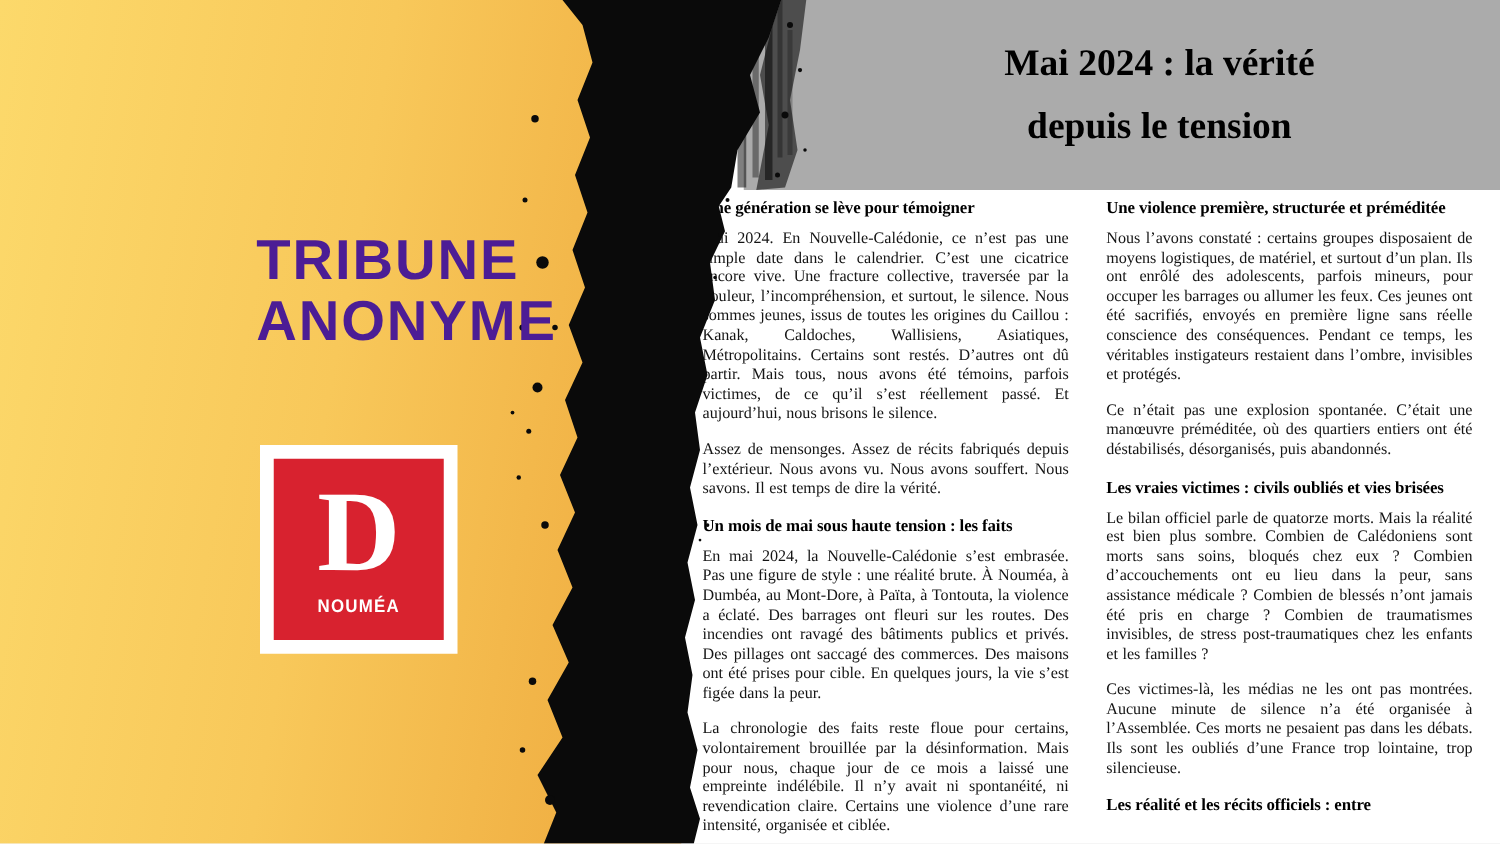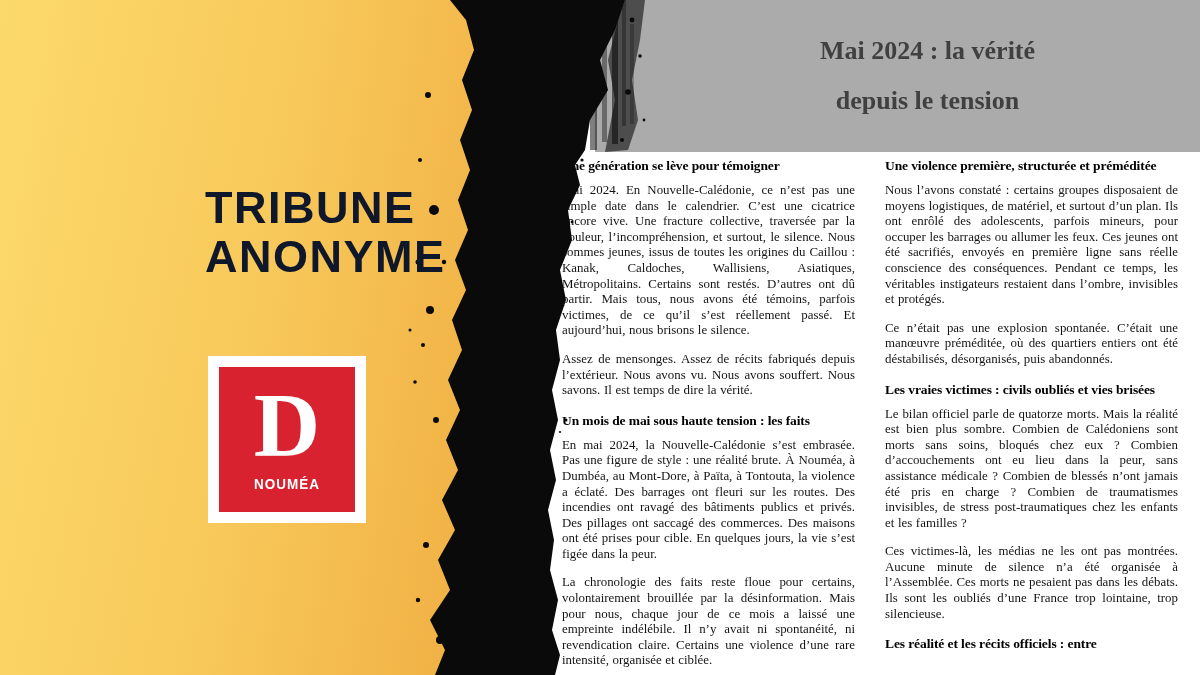--- a/index.html
+++ b/index.html
@@ -11,27 +11,27 @@
   .yellow-bg{
     position:absolute;left:0;top:0;width:545px;height:675px;z-index:0;
     background:linear-gradient(100deg,#FCD96B 0%,#F8C85A 48%,#EEA83C 100%);
   }
   
   .banner{
     position:absolute;left:595px;top:0;width:605px;height:152px;z-index:1;
     background:#ABABAB;display:flex;align-items:center;justify-content:center;
   }
   .banner .title{
-    font-family:"Liberation Serif",serif;font-weight:bold;color:#404040;
-    font-size:26px;line-height:50px;text-align:center;padding-left:60px;
+    font-family:"Liberation Serif",serif;font-weight:bold;color:#000000;
+    font-size:30px;line-height:50px;text-align:center;padding-left:60px;
   }
   
   .kicker{
     position:absolute;left:205px;top:183px;z-index:5;
-    font-family:"Liberation Sans",sans-serif;font-weight:bold;color:#0f172a;
+    font-family:"Liberation Sans",sans-serif;font-weight:bold;color:#4c1d95;
     font-size:45px;line-height:49px;letter-spacing:1.5px;
   }
   
   .logo{
     position:absolute;left:208px;top:356px;width:158px;height:167px;
     background:#ffffff;z-index:2;
   }
   .logo .logo-red{
     position:absolute;left:11px;top:11px;right:11px;bottom:11px;
     background:#D8222F;color:#ffffff;text-align:center;

